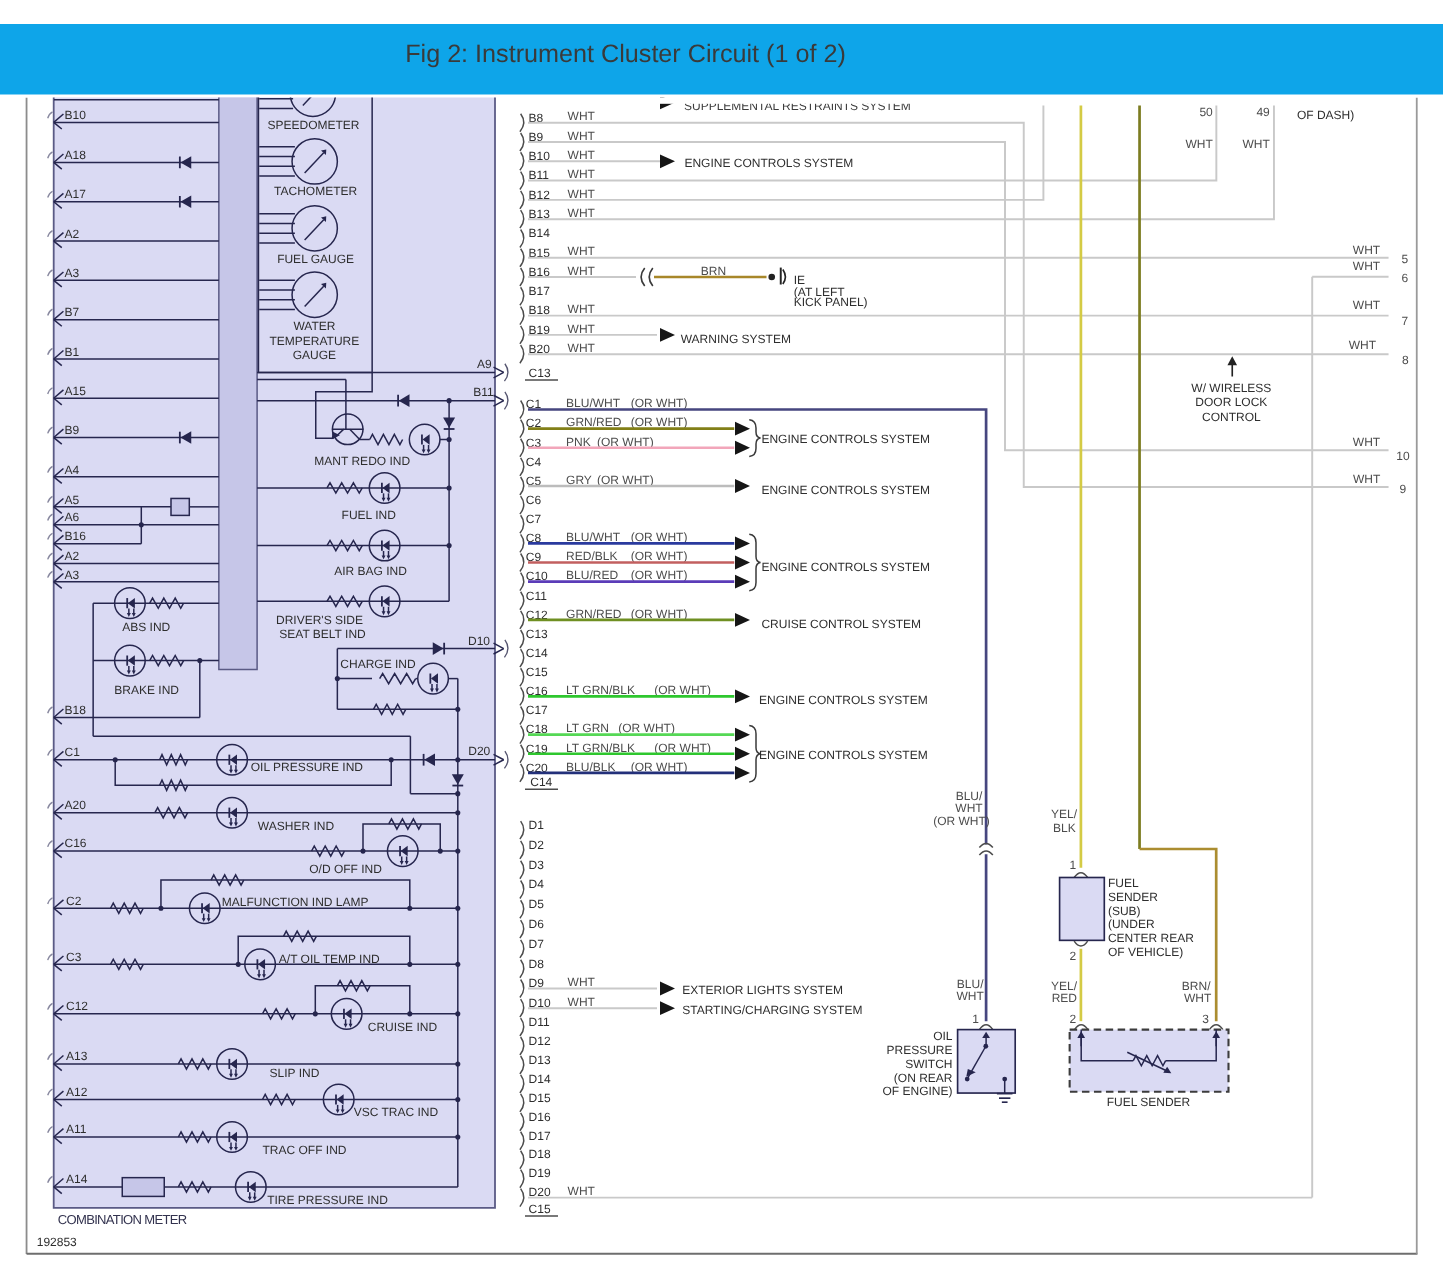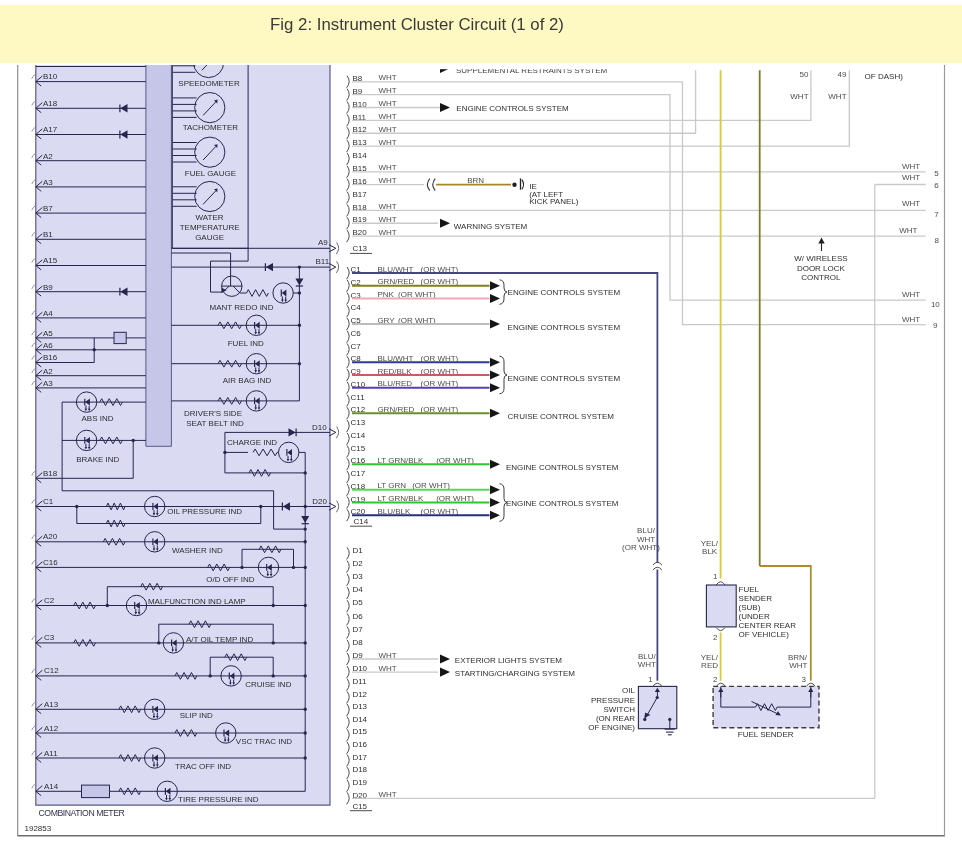--- a/index.html
+++ b/index.html
@@ -1,16 +1,16 @@
 <!DOCTYPE html>
 <html><head><meta charset="utf-8">
 <style>
 html,body{margin:0;padding:0;background:#ffffff;width:962px;height:848px;overflow:hidden}
 *{font-family:"Liberation Sans",sans-serif}
-.hdr{position:absolute;left:0;top:5px;width:962px;height:58px;background:#fef9c3}
+.hdr{position:absolute;left:0;top:16px;width:962px;height:47px;background:#0ea5e9}
 .hdr span{position:absolute;top:10px;left:0;width:834px;text-align:center;font-size:16.8px;color:#3a3a3a}
 </style></head>
 <body>
 <div class="hdr">
     <span>Fig 2: Instrument Cluster Circuit (1 of 2)</span>
   </div>
 <svg width="962" height="848" viewBox="0 0 962 848" style="position:absolute;left:0;top:0">
 <defs>
       <clipPath id="cp">
         <rect x="0" y="65" width="962" height="783"></rect>

